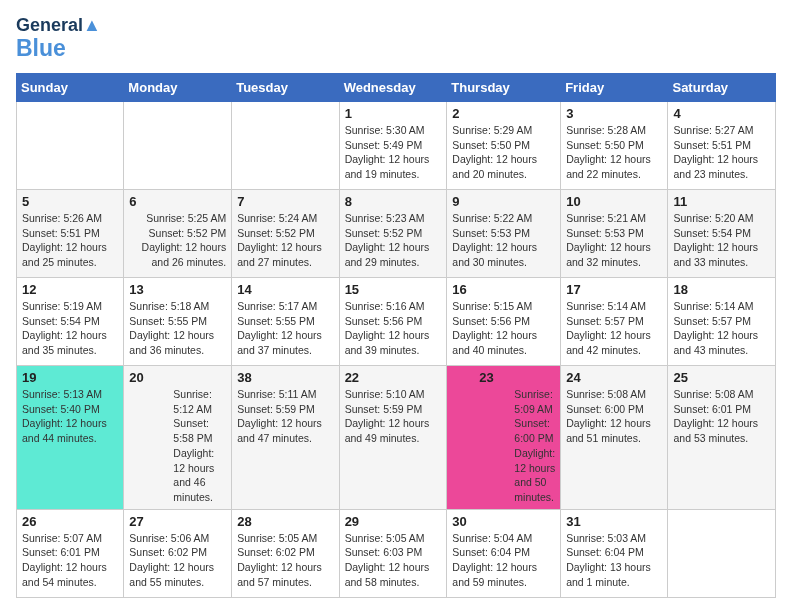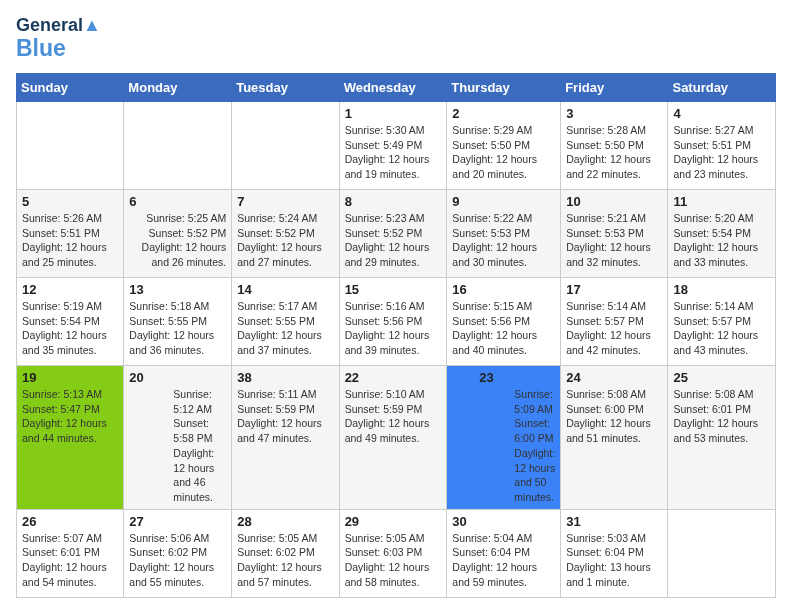--- a/index.html
+++ b/index.html
@@ -217,45 +217,45 @@
 Daylight: 12 hours and 42 minutes.</div>
         </td>
         <td>
           <span class="day-num">18</span>
           <div class="day-info" style="white-space: pre-line;">Sunrise: 5:14 AM
 Sunset: 5:57 PM
 Daylight: 12 hours and 43 minutes.</div>
         </td>
       </tr>
       <tr>
-        <td style="background: #84cc16;">
+        <td style="background: #5eead4;">
           <span class="day-num">19</span>
           <div class="day-info" style="white-space: pre-line;">Sunrise: 5:13 AM
-Sunset: 5:47 PM
+Sunset: 5:40 PM
 Daylight: 12 hours and 44 minutes.</div>
         </td>
         <td style="background: rgb(245, 245, 245);">
           <span class="day-num">20</span>
           <div class="day-info" style="white-space: pre-line; margin-left: 44px;">Sunrise: 5:12 AM
 Sunset: 5:58 PM
 Daylight: 12 hours and 46 minutes.</div>
         </td>
         <td style="background: rgb(245, 245, 245);">
           <span class="day-num">38</span>
           <div class="day-info" style="white-space: pre-line;">Sunrise: 5:11 AM
 Sunset: 5:59 PM
 Daylight: 12 hours and 47 minutes.</div>
         </td>
         <td style="background: rgb(245, 245, 245);">
           <span class="day-num">22</span>
           <div class="day-info" style="white-space: pre-line;">Sunrise: 5:10 AM
 Sunset: 5:59 PM
 Daylight: 12 hours and 49 minutes.</div>
         </td>
-        <td style="background: #3b82f6; padding-left: 32px;">
+        <td style="background: #ec4899; padding-left: 32px;">
           <span class="day-num">23</span>
           <div class="day-info" style="white-space: pre-line; margin-left: 35px;">Sunrise: 5:09 AM
 Sunset: 6:00 PM
 Daylight: 12 hours and 50 minutes.</div>
         </td>
         <td style="background: rgb(245, 245, 245);">
           <span class="day-num">24</span>
           <div class="day-info" style="white-space: pre-line;">Sunrise: 5:08 AM
 Sunset: 6:00 PM
 Daylight: 12 hours and 51 minutes.</div>

